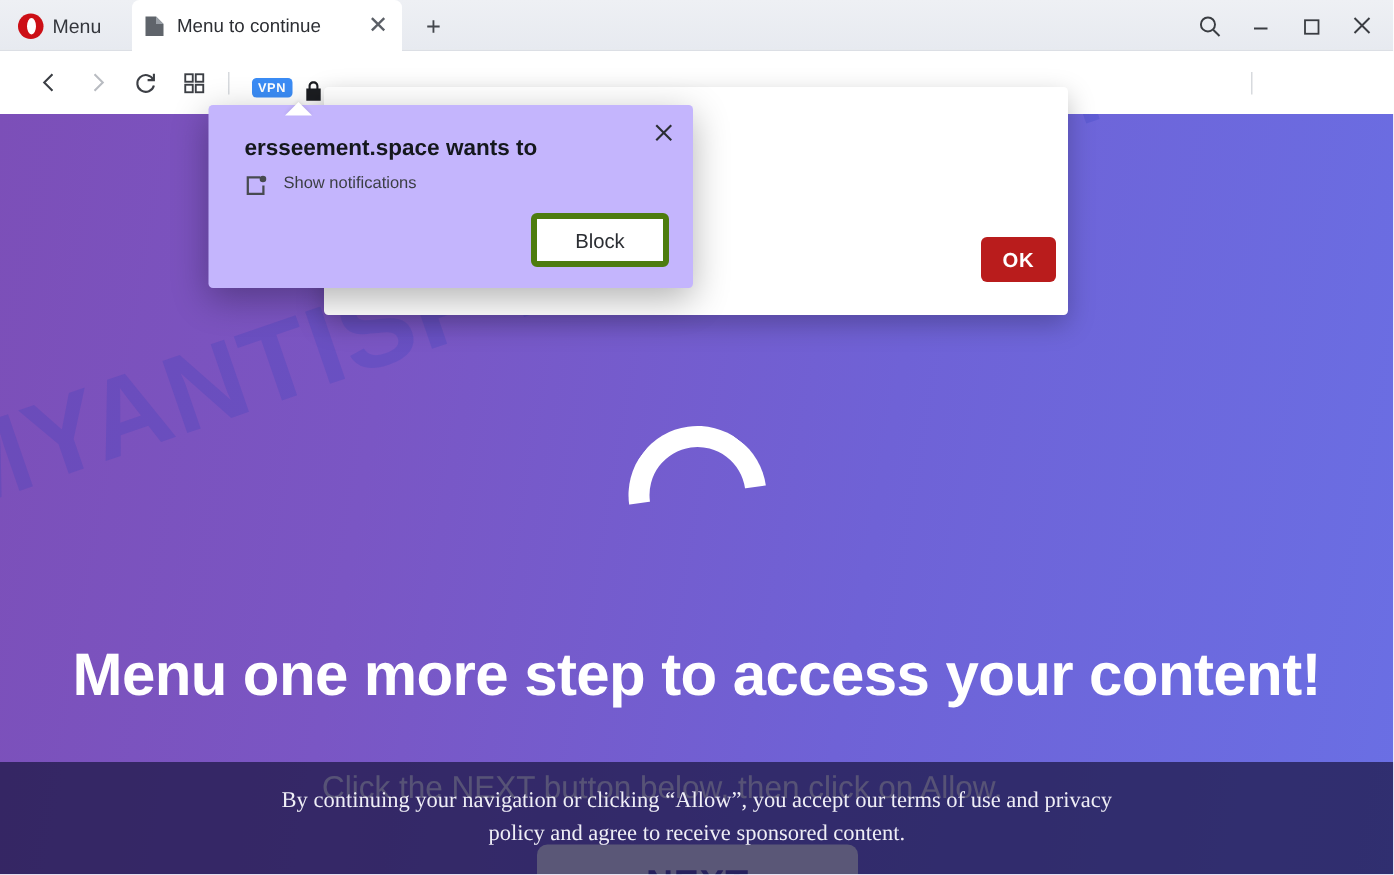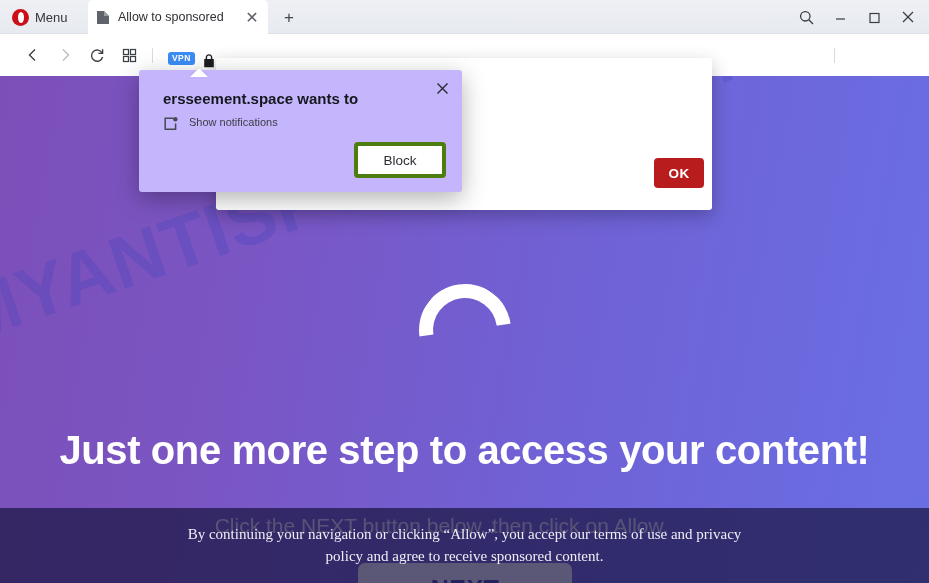--- a/index.html
+++ b/index.html
@@ -260,21 +260,21 @@
       <span class="menu-label">Menu</span>
     </div>
 
     <div class="tab">
       <span class="tab-favicon">
         <svg width="14" height="15" viewBox="0 0 14 15">
           <path d="M1 1h7l5 5v8H1z" fill="#5f646b"></path>
           <path d="M8 1l5 5H8z" fill="#9aa0a7"></path>
         </svg>
       </span>
-      <span class="tab-title">Allow to sponsored</span>
+      <span class="tab-title">Menu to continue</span>
       <span class="tab-close">✕</span>
     </div>
 
     <div class="newtab">+</div>
 
     <div class="wincontrols">
       <div>
         <svg width="15" height="15" viewBox="0 0 15 15" fill="none" stroke="currentColor" stroke-width="1.3">
           <circle cx="6.3" cy="6.3" r="4.7"></circle>
             <line x1="9.8" y1="9.8" x2="14" y2="14"></line>
@@ -371,21 +371,21 @@
       </svg>
     </div>
   </div>
 
   <div class="page">
 
     <div class="watermark">MYANTISPYWARE.COM</div>
 
     <div class="spinner"></div>
 
-    <div class="headline">Just one more step to access your content!</div>
+    <div class="headline">Menu one more step to access your content!</div>
     <div class="subline">Click the NEXT button below, then click on Allow.</div>
 
     <div class="next-btn">NEXT</div>
 
     <div class="consent">
       <div class="consent-text">
         <span>By continuing your navigation or clicking “Allow”, you accept our terms of use and</span>
         <span>privacy policy and agree to receive sponsored content.</span>
       </div>
     </div>

